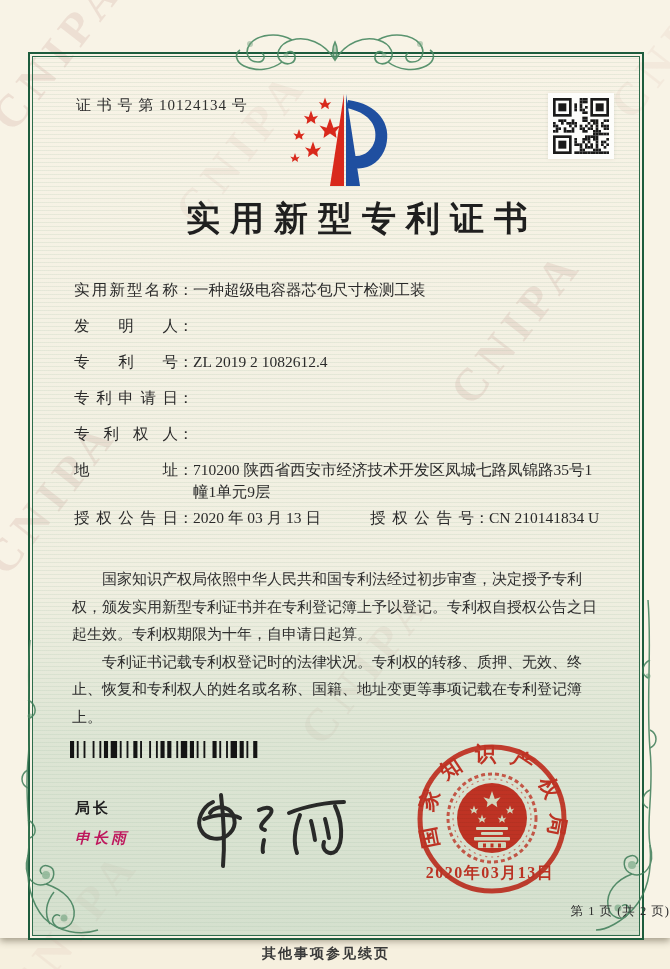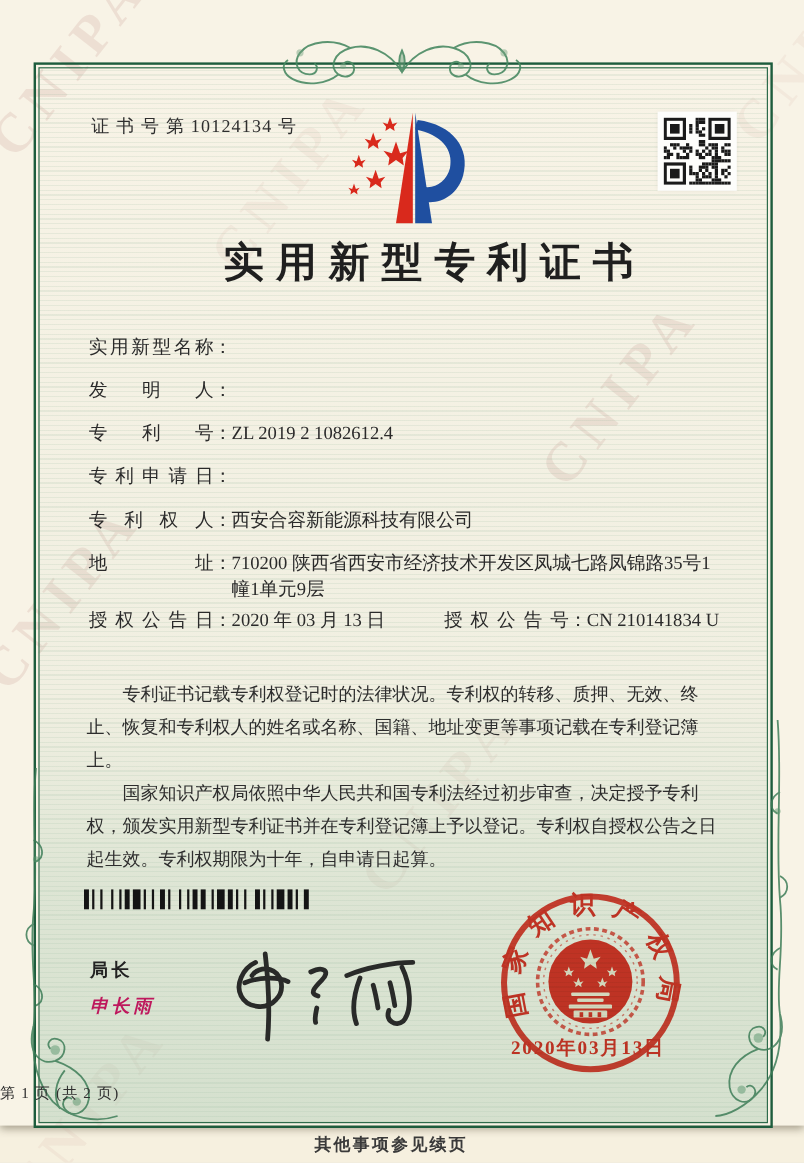--- a/index.html
+++ b/index.html
@@ -48,21 +48,21 @@
          color:#2d2d2d;}
   .paras p{margin:0;text-indent:2em;}
   
   .barcode{position:absolute;left:70px;top:741px;}
   .signer-title{position:absolute;left:75px;top:799px;font-family:"Liberation Sans",sans-serif;
         font-size:15px;font-weight:600;color:#222;letter-spacing:3px;}
   .signer-name{position:absolute;left:75px;top:829px;font-family:"Liberation Sans",sans-serif;
         font-size:15px;font-weight:600;color:#be185d;letter-spacing:3px;font-style:italic;}
   .signature{position:absolute;left:183px;top:772px;}
   .seal{position:absolute;left:407px;top:737px;mix-blend-mode:multiply;opacity:.93;}
-  .footer{position:absolute;left:0;right:0;top:903px;text-align:left;font-size:12.5px;
+  .footer{position:absolute;left:0;right:0;top:903px;text-align:right;font-size:12.5px;
           color:#2e2e2e;letter-spacing:1px;}
   .orn{position:absolute;pointer-events:none;}
 </style>
 </head>
 <body>
 
 <div class="stage">
 
   <div class="page2">
     <div class="note">其他事项参见续页</div>
@@ -294,38 +294,38 @@
           <rect x="2" y="16" width="3" height="3" fill="#1a1a1a"></rect>
         </svg>
     </div>
 
     <div class="title">实用新型专利证书</div>
 
     <div class="fields">
       <div class="f-row">
         <span class="f-label">实用新型名称</span>
           <span class="f-colon">：</span>
+        <span class="f-value">一种超级电容器芯包尺寸检测工装</span>
       </div>
       <div class="f-row">
         <span class="f-label">发明人</span>
           <span class="f-colon">：</span>
       </div>
       <div class="f-row">
         <span class="f-label">专利号</span>
           <span class="f-colon">：</span>
         <span class="f-value">ZL 2019 2 1082612.4</span>
       </div>
       <div class="f-row">
         <span class="f-label">专利申请日</span>
           <span class="f-colon">：</span>
       </div>
       <div class="f-row">
         <span class="f-label">专利权人</span>
           <span class="f-colon">：</span>
-        <span class="f-value">西安合容新能源科技有限公司</span>
       </div>
       <div class="f-row addr">
         <span class="f-label">地址</span>
           <span class="f-colon">：</span>
         <span class="f-value addr-v">710200 陕西省西安市经济技术开发区凤城七路凤锦路35号1幢1单元9层</span>
       </div>
       <div class="f-row">
         <span class="pair">
           <span class="f-label">授权公告日</span>
             <span class="f-colon">：</span>
@@ -333,22 +333,22 @@
         </span>
         <span class="pair pair2">
           <span class="f-label">授权公告号</span>
             <span class="f-colon">：</span>
           <span class="f-value" style="width:130px;">CN 210141834 U</span>
         </span>
       </div>
     </div>
 
     <div class="paras">
+      <p>国家知识产权局依照中华人民共和国专利法经过初步审查，决定授予专利权，颁发实用新型专利证书并在专利登记簿上予以登记。专利权自授权公告之日起生效。专利权期限为十年，自申请日起算。</p>
       <p>专利证书记载专利权登记时的法律状况。专利权的转移、质押、无效、终止、恢复和专利权人的姓名或名称、国籍、地址变更等事项记载在专利登记簿上。</p>
-      <p>国家知识产权局依照中华人民共和国专利法经过初步审查，决定授予专利权，颁发实用新型专利证书并在专利登记簿上予以登记。专利权自授权公告之日起生效。专利权期限为十年，自申请日起算。</p>
     </div>
 
     <svg class="barcode" id="barcode" width="190" height="17">
         <rect x="0.00" y="0" width="4.12" height="17" fill="#141414"></rect>
         <rect x="6.79" y="0" width="1.86" height="17" fill="#141414"></rect>
         <rect x="13.57" y="0" width="1.86" height="17" fill="#141414"></rect>
         <rect x="22.62" y="0" width="1.86" height="17" fill="#141414"></rect>
         <rect x="29.40" y="0" width="1.86" height="17" fill="#141414"></rect>
         <rect x="33.93" y="0" width="4.12" height="17" fill="#141414"></rect>
         <rect x="40.71" y="0" width="6.39" height="17" fill="#141414"></rect>

